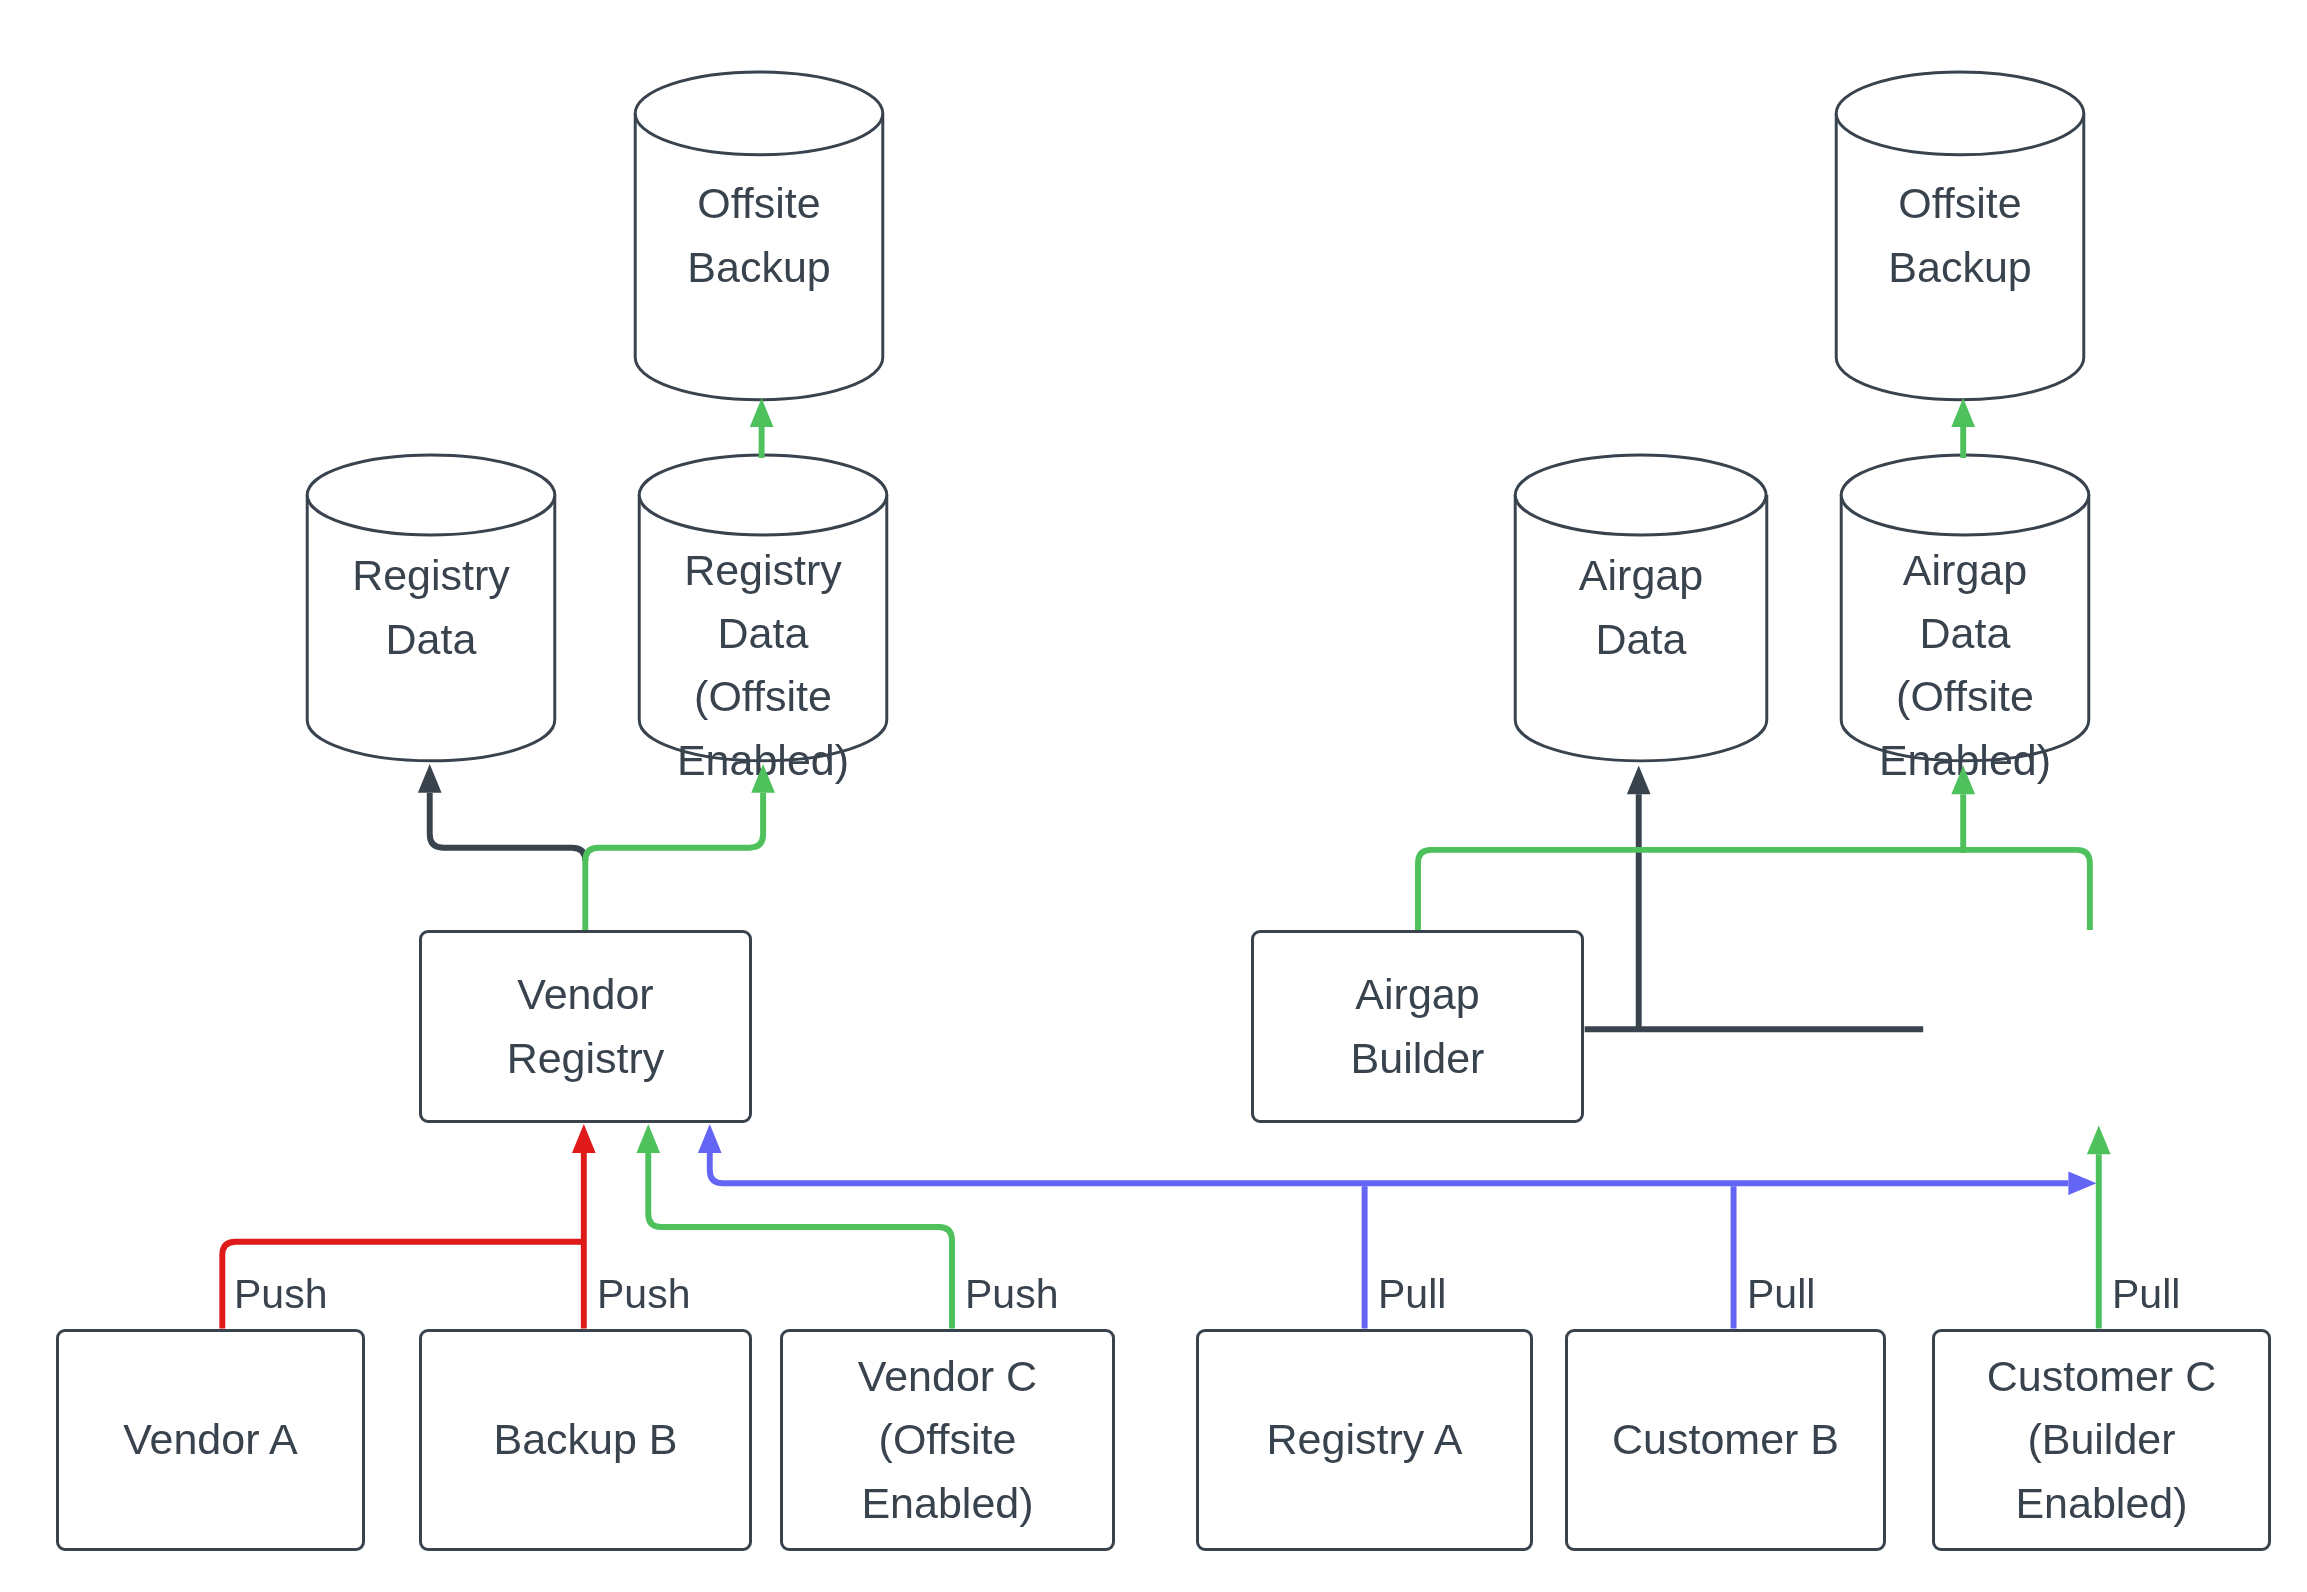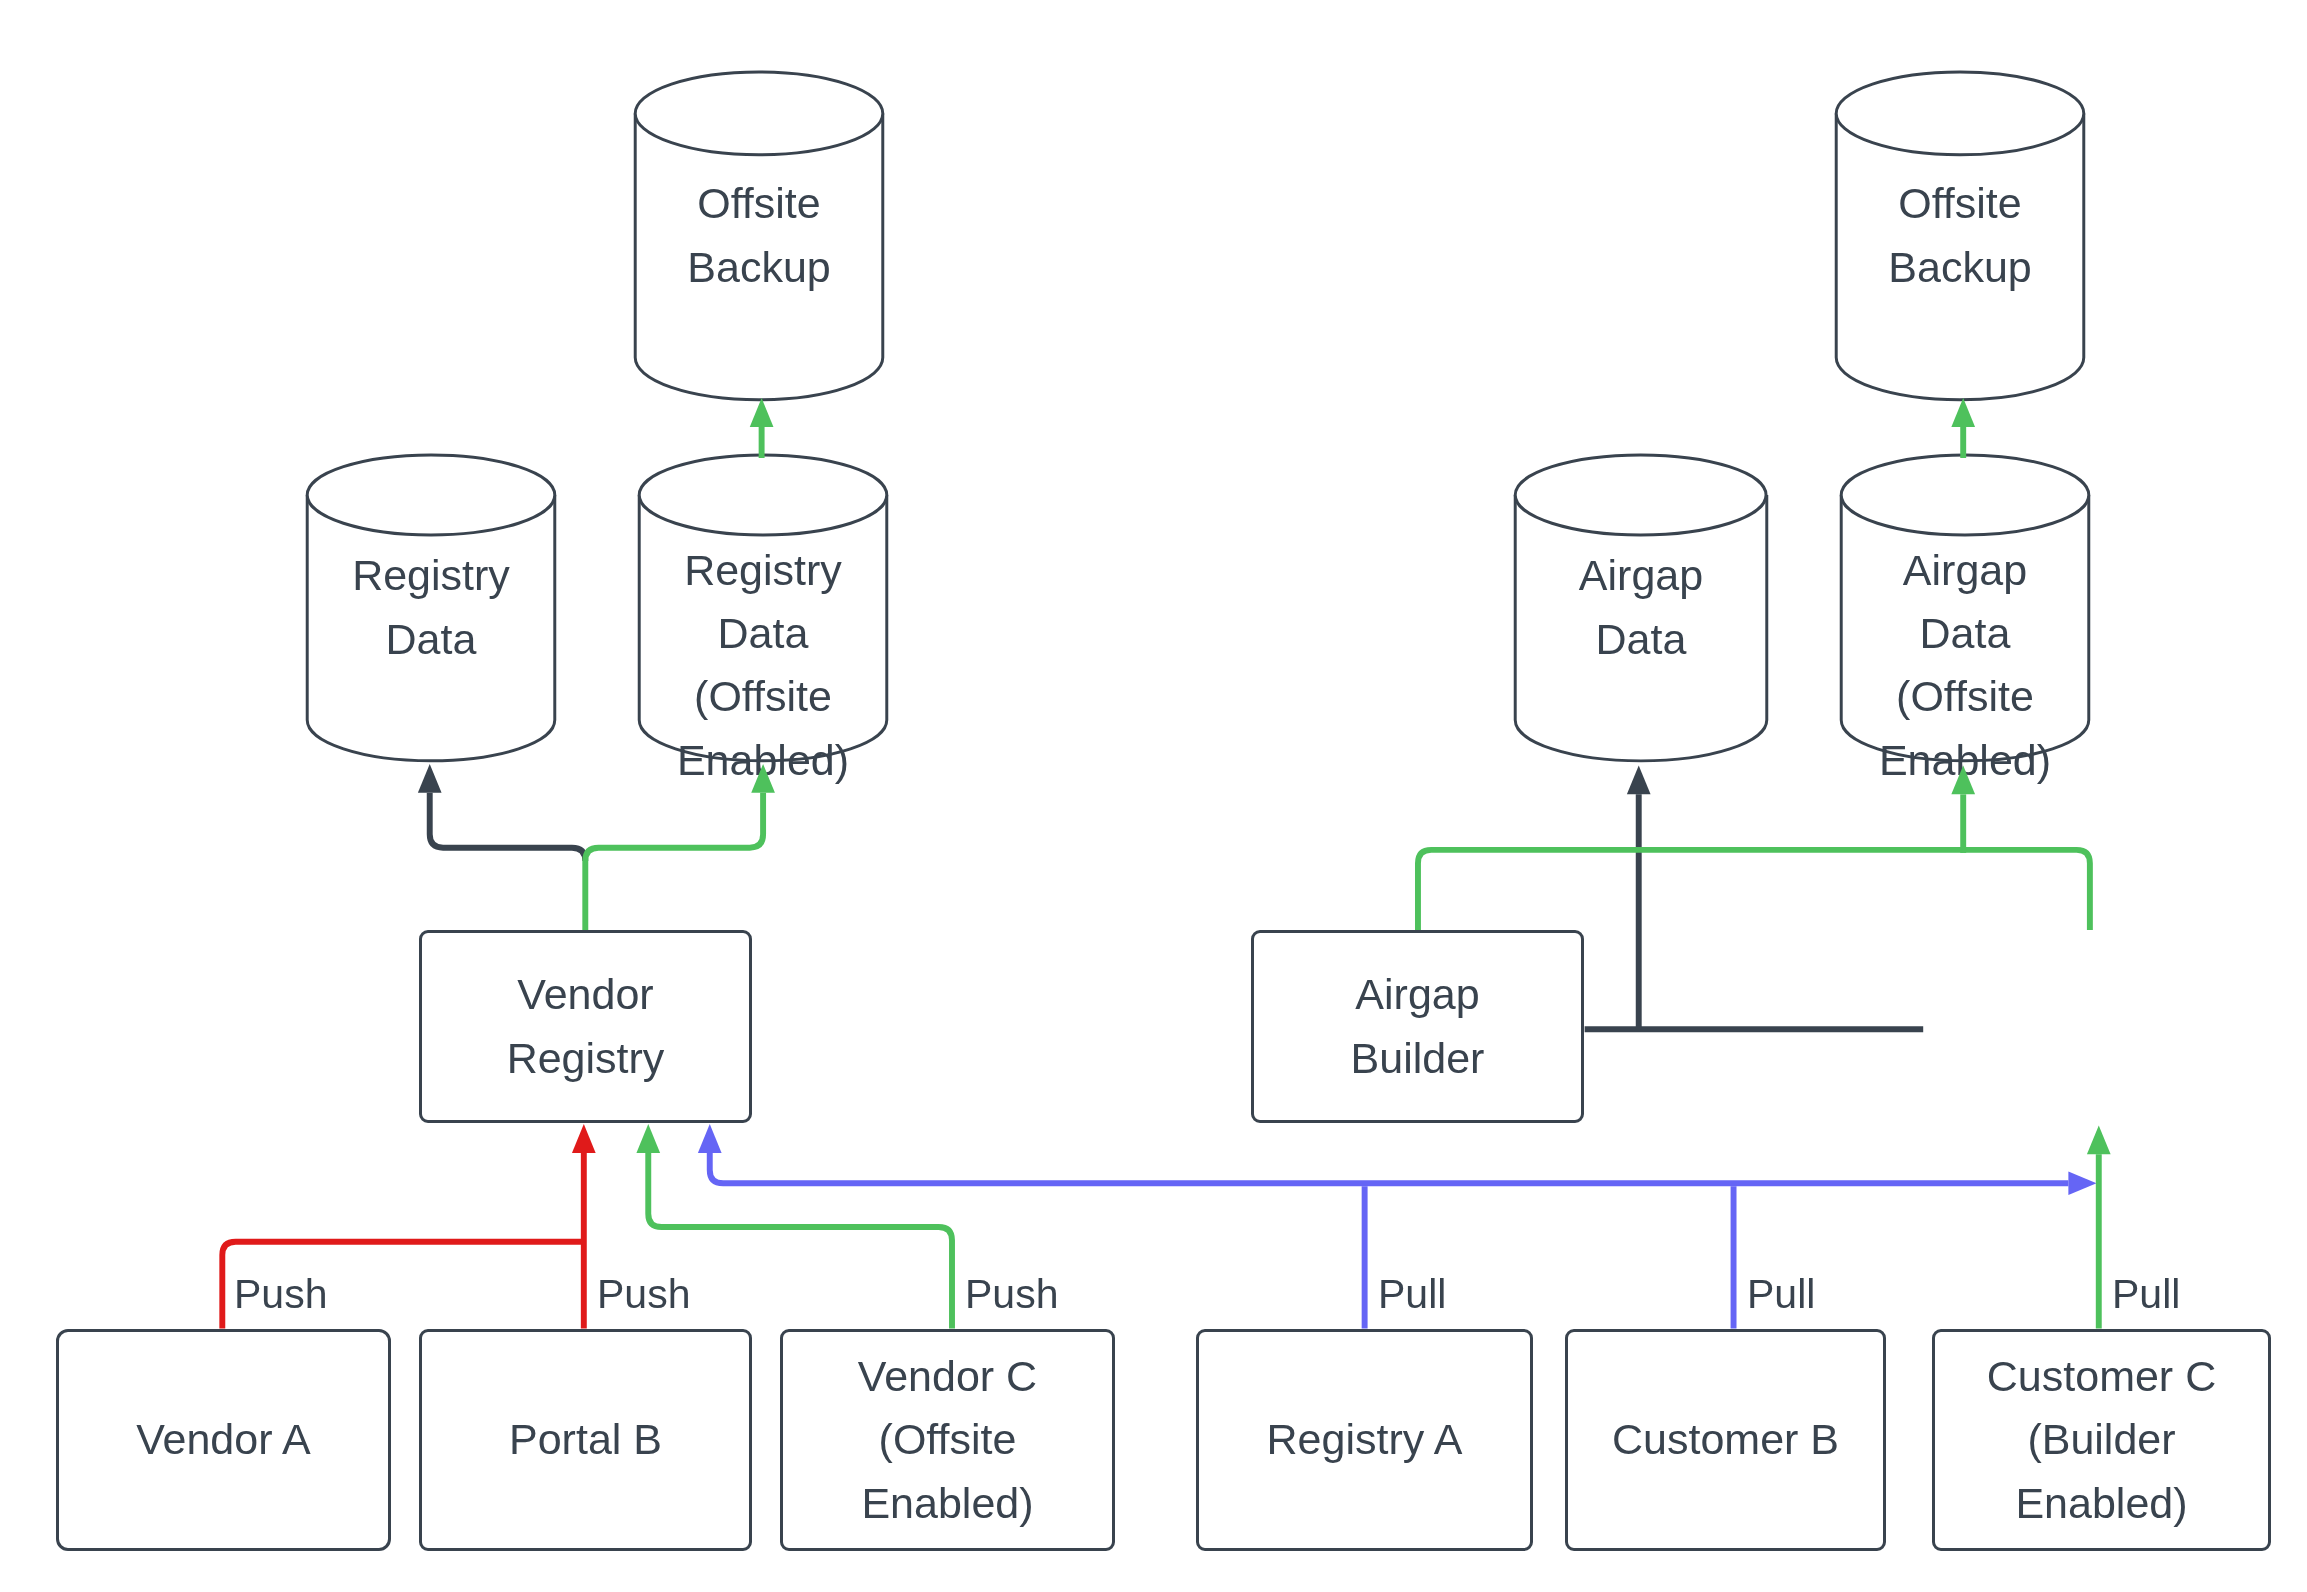--- a/index.html
+++ b/index.html
@@ -140,23 +140,23 @@
 Enabled)</div>
   </div>
 
   <div class="node box" style="left:419px; top:915px; width:333px; height:193px;"><span>Vendor
 Registry</span></div>
 
   <div class="node box" style="left:1251px; top:915px; width:333px; height:193px;"><span>Airgap
 Builder</span></div>
 
 
-  <div class="node box" style="left:56px; top:1314px; width:335px; height:222px;border-radius:12px;"><span>Vendor A</span></div>
-
-  <div class="node box" style="left:419px; top:1314px; width:333px; height:222px;"><span>Portal B</span></div>
+  <div class="node box" style="left:56px; top:1314px; width:309px; height:222px;"><span>Vendor A</span></div>
+
+  <div class="node box" style="left:419px; top:1314px; width:333px; height:222px;"><span>Backup B</span></div>
 
   <div class="node box" style="left:780px; top:1314px; width:335px; height:222px;"><span>Vendor C
 (Offsite
 Enabled)</span></div>
 
   <div class="node box" style="left:1196px; top:1314px; width:337px; height:222px;"><span>Registry A</span></div>
 
   <div class="node box" style="left:1565px; top:1314px; width:321px; height:222px;text-align:center;"><span>Customer B</span></div>
 
   <div class="node box" style="left:1932px; top:1314px; width:339px; height:222px;"><span>Customer C

